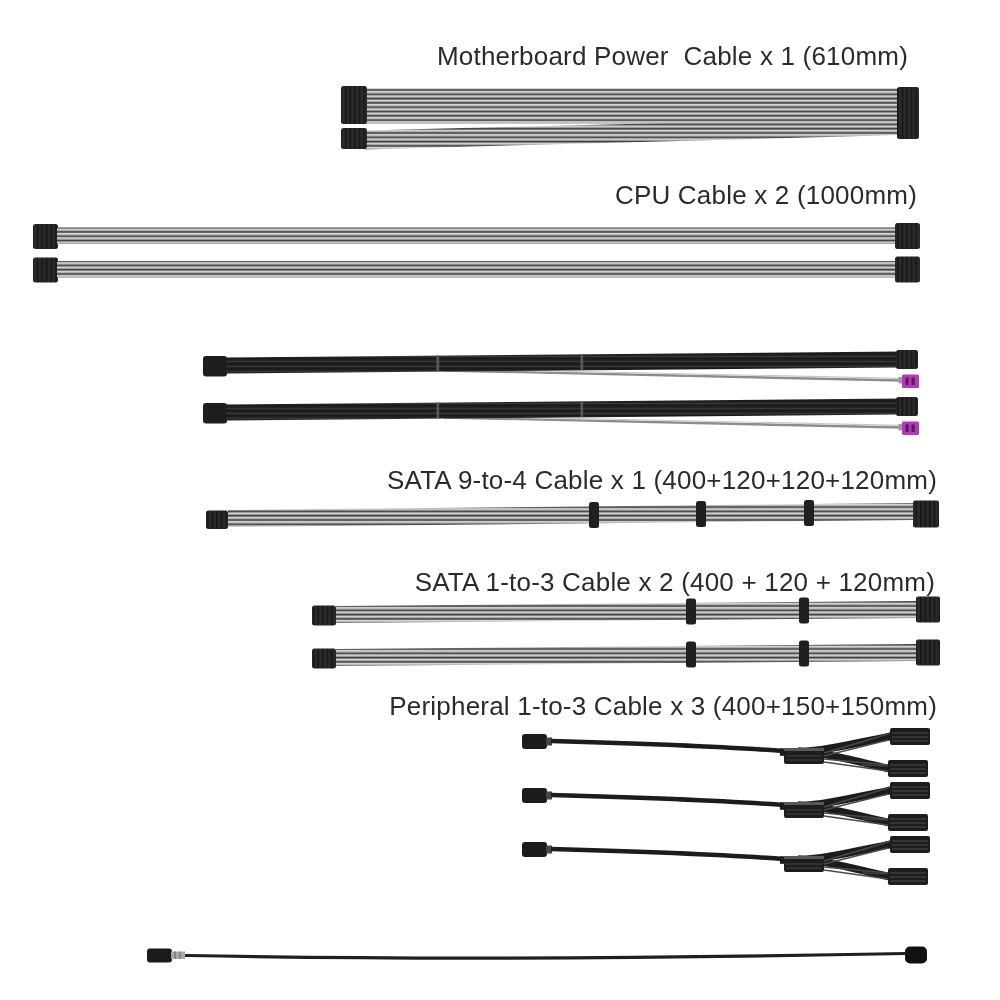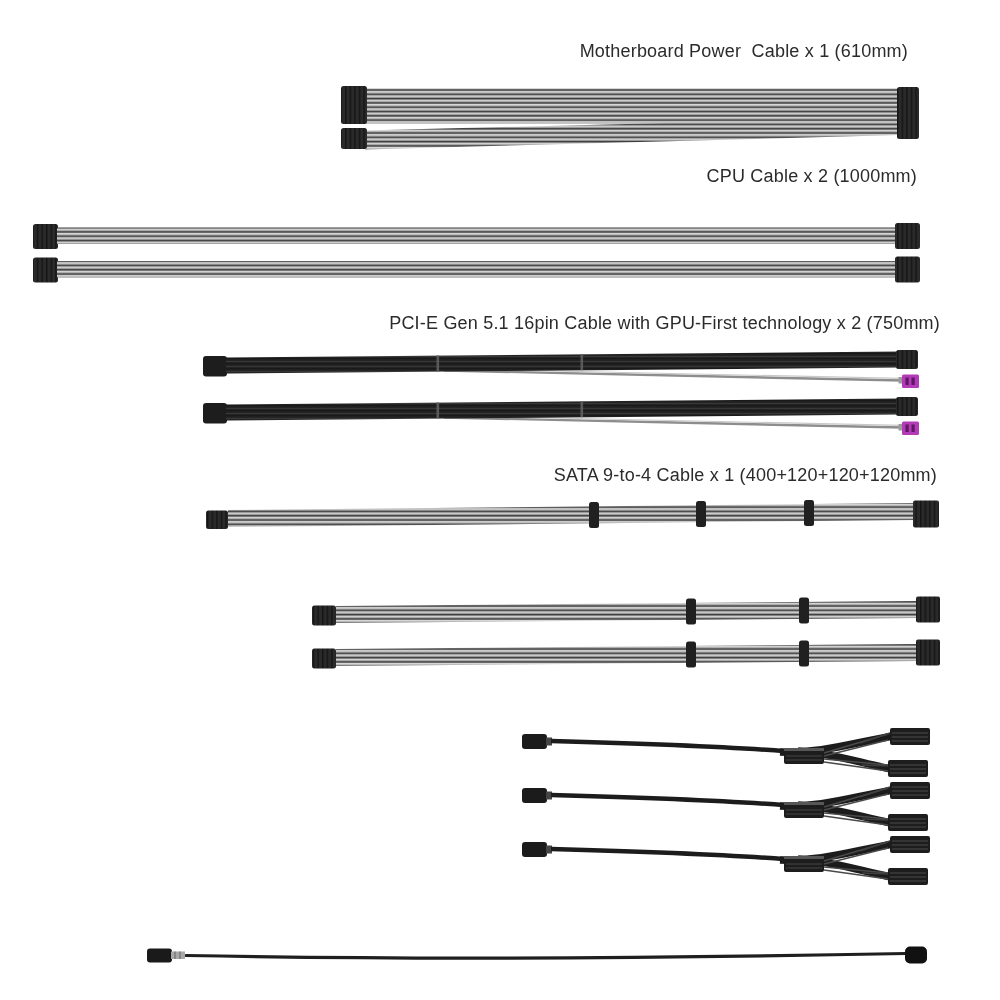--- a/index.html
+++ b/index.html
@@ -6,44 +6,45 @@
   body {
     width: 1000px; height: 1000px;
     background: #ffffff;
     position: relative;
     overflow: hidden;
     font-family: "Liberation Sans", "DejaVu Sans", sans-serif;
   }
   .figure { position: absolute; inset: 0; }
   .cable-label {
     position: absolute;
-    font-size: 18px;
+    font-size: 26px;
     font-weight: 400;
     color: #2b2b2b;
     white-space: pre;
     letter-spacing: 0.2px;
   }
   .lbl-motherboard { top: 41px;  right: 92px; }
-  .lbl-cpu         { top: 166px; right: 83px; }
+  .lbl-cpu         { top: 180px; right: 83px; }
   .lbl-pcie        { top: 313px; right: 60px; }
   .lbl-sata4       { top: 465px; right: 63px; }
   .lbl-sata3       { top: 567px; right: 65px; }
   .lbl-peripheral  { top: 691px; right: 63px; }
   .lbl-argb        { top: 907px; right: 64px; }
   svg.cables { position: absolute; left: 0; top: 0; }
 </style>
 </head>
 <body>
 
 <div class="figure">
 
   <div class="cable-label lbl-motherboard">Motherboard Power  Cable x 1 (610mm)</div>
   <div class="cable-label lbl-cpu">CPU Cable x 2 (1000mm)</div>
-  <div class="cable-label lbl-pcie">PCI-E Gen 5.1 16pin Cable with GPU-First technology x 2 (750mm)</div>
   <div class="cable-label lbl-sata4">SATA 9-to-4 Cable x 1 (400+120+120+120mm)</div>
+  <div class="cable-label lbl-sata3">SATA 1-to-3 Cable x 2 (400 + 120 + 120mm)</div>
+  <div class="cable-label lbl-peripheral">Peripheral 1-to-3 Cable x 3 (400+150+150mm)</div>
 
   <svg class="cables" width="1000" height="1000" viewBox="0 0 1000 1000" xmlns="http://www.w3.org/2000/svg">
     <defs>
 
       <pattern id="wires" width="6" height="4.3" patternUnits="userSpaceOnUse">
         <rect width="6" height="4.3" fill="#3f3f3f"></rect>
         <rect y="0.5" width="6" height="2.7" fill="#b2b2b2"></rect>
         <rect y="1.1" width="6" height="0.9" fill="#e4e4e4"></rect>
       </pattern>
 

